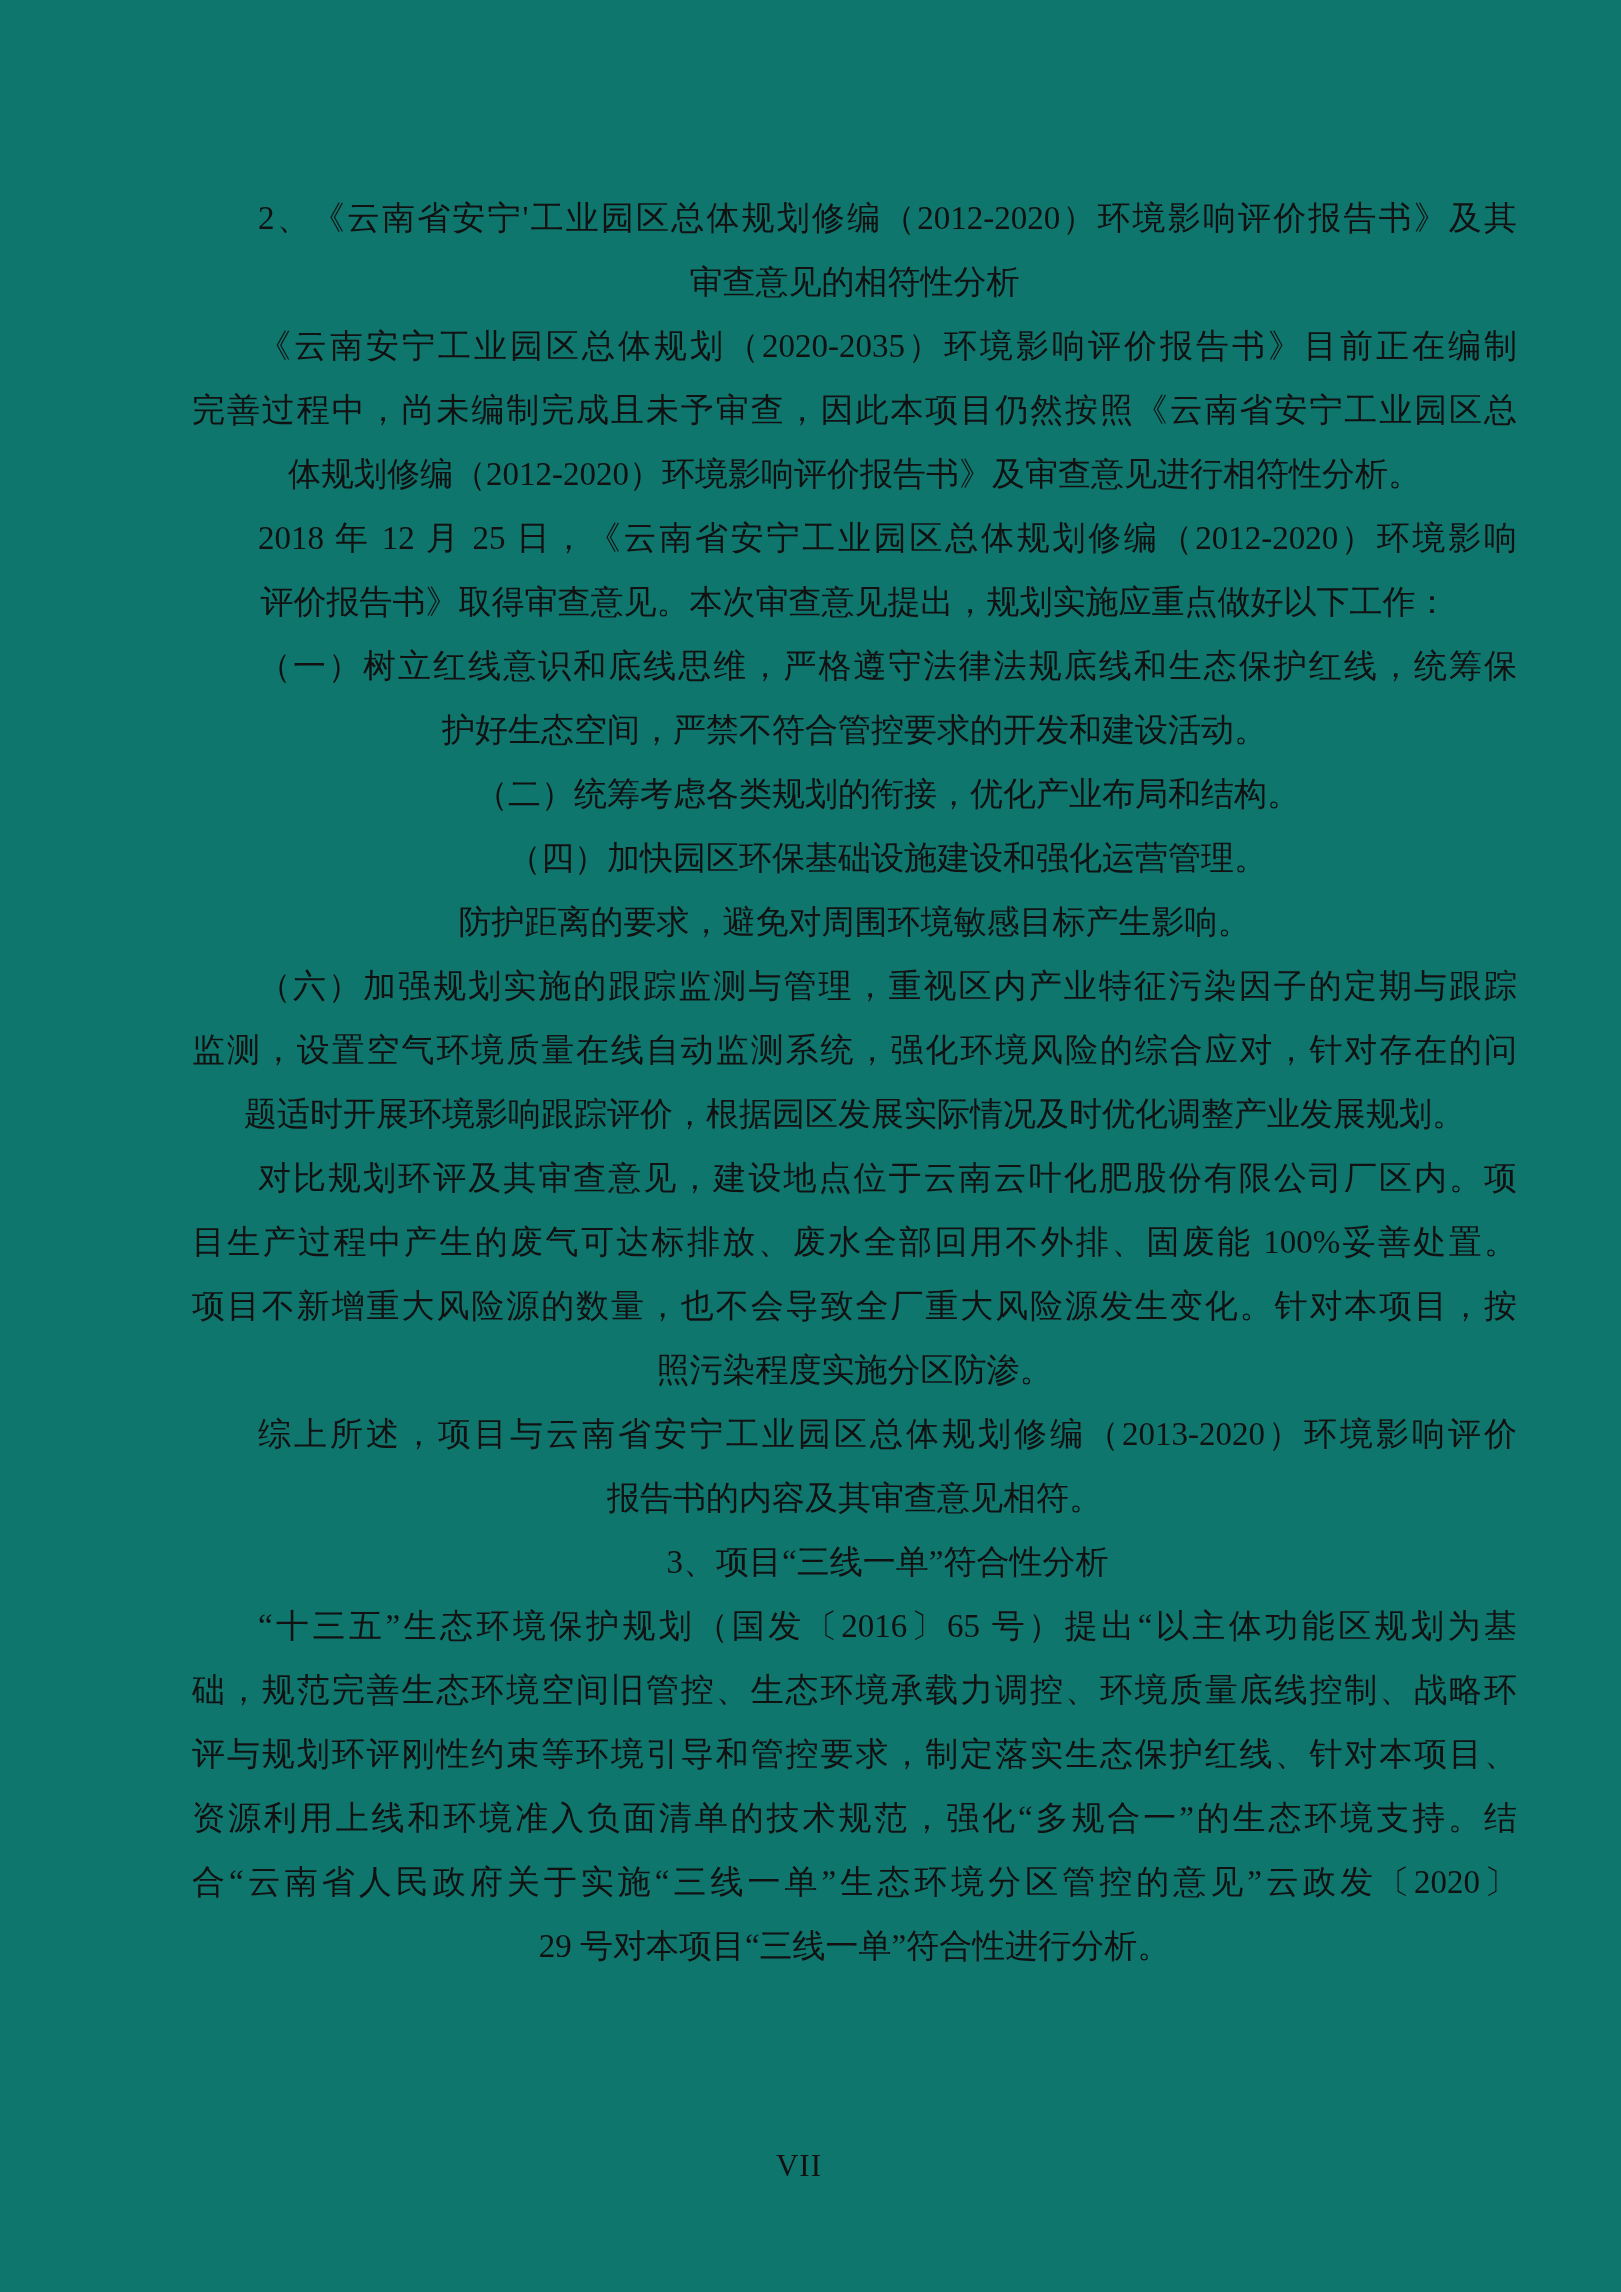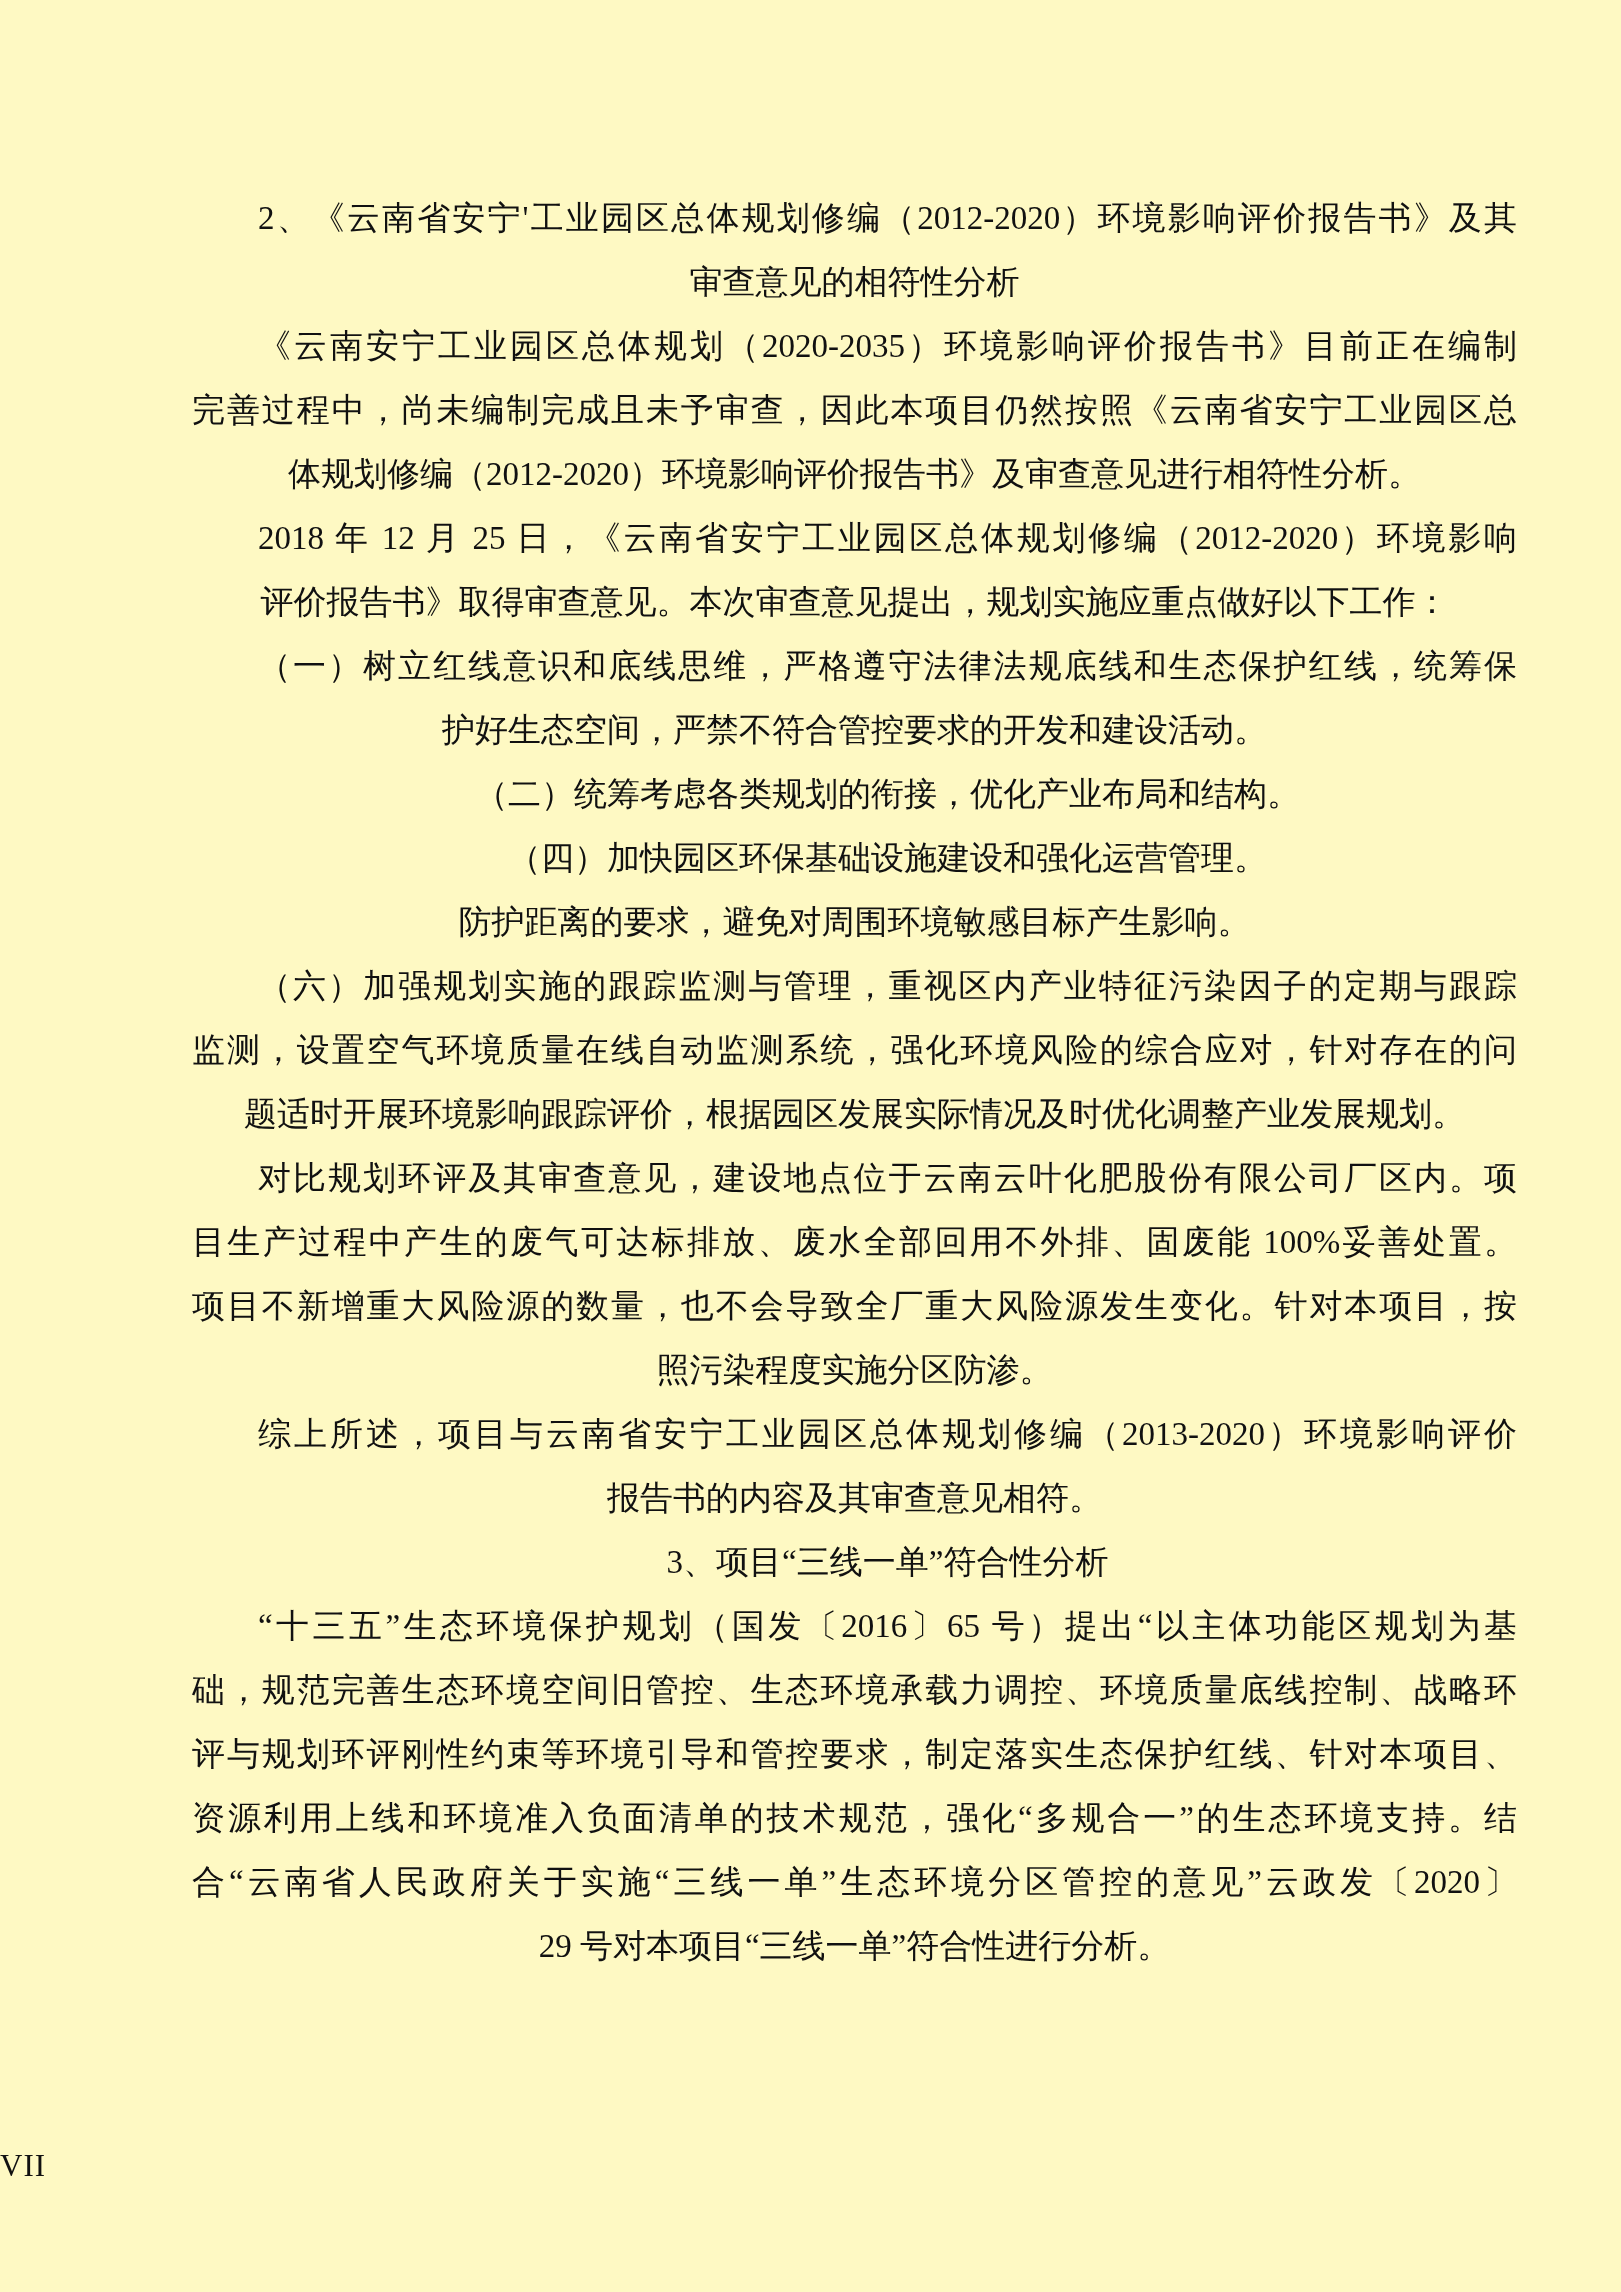--- a/index.html
+++ b/index.html
@@ -5,21 +5,21 @@
   html, body {
     margin: 0;
     padding: 0;
     background: #e8e8e8;
   }
   .page {
     position: relative;
     width: 1621px;
     height: 2293px;
     margin: 0 auto;
-    background: #fef9c3;
+    background: #0f766e;
     font-family: "Liberation Serif", "DejaVu Serif", serif;
     color: #111111;
     overflow: hidden;
   }
   .doc-body {
     position: absolute;
     left: 192px;
     top: 186px;
     width: 1325px;
     font-size: 33px;
@@ -35,21 +35,21 @@
   }
   .line.justify {
     text-align: justify;
     text-align-last: justify;
   }
   .page-number {
     position: absolute;
     left: 0;
     top: 2148px;
     width: 1598px;
-    text-align: left;
+    text-align: center;
     font-size: 31px;
     letter-spacing: 1px;
   }
 </style>
 </head>
 <body>
 
 <div class="page">
   <div class="doc-body">
       <div class="line indent justify">2、《云南省安宁'工业园区总体规划修编（2012-2020）环境影响评价报告书》及其</div>

